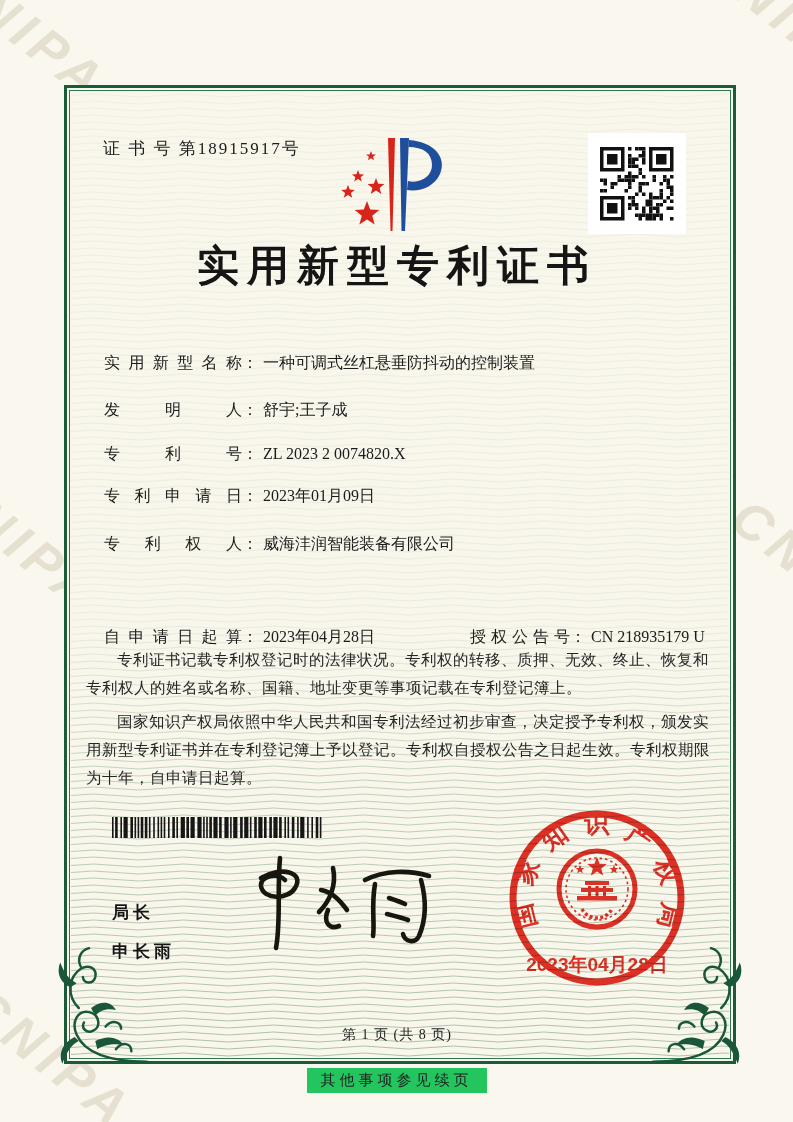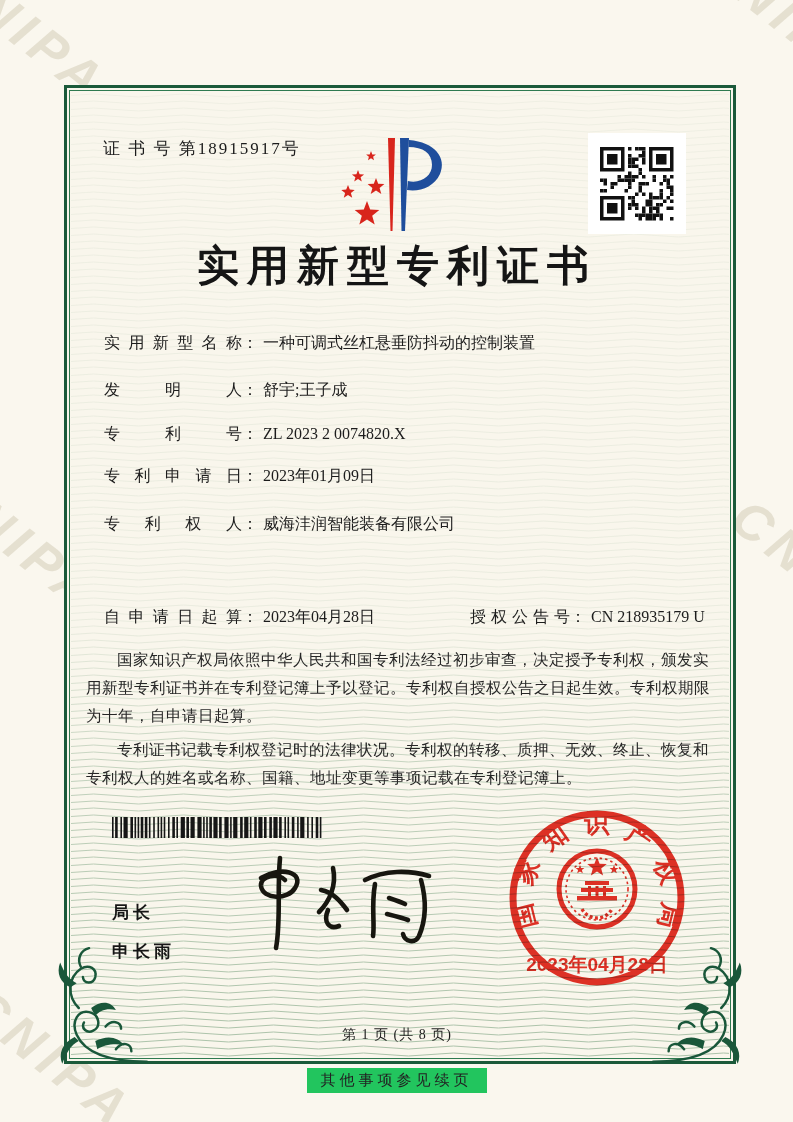--- a/index.html
+++ b/index.html
@@ -20,21 +20,21 @@
   .ornament.bl{left:-13px;bottom:-9px;}
   .ornament.br{right:-13px;bottom:-9px;transform:scaleX(-1);}
   
   .cert-no{position:absolute;left:103px;top:137px;font-size:17px;letter-spacing:2px;z-index:2;}
   .logo{position:absolute;left:337px;top:134px;width:116px;height:102px;z-index:2;}
   .qr-box{position:absolute;left:588px;top:133px;width:98px;height:101px;background:#ffffff;z-index:2;}
   .qr{position:absolute;left:12px;top:14px;}
   .title{position:absolute;left:64px;top:238px;width:666px;text-align:center;
          font-size:42px;font-weight:bold;letter-spacing:8px;color:#151515;z-index:2;}
   
-  .frow{position:absolute;left:104px;font-size:16px;line-height:26px;z-index:2;white-space:nowrap;}
+  .frow{position:absolute;left:104px;font-size:16px;line-height:26px;z-index:2;white-space:nowrap;margin-top:20px;}
   .flabel{display:inline-block;width:138px;text-align:justify;text-align-last:justify;vertical-align:top;}
   .flabel.short{width:100px;}
   .fcolon{display:inline-block;vertical-align:top;margin-right:5px;}
   .fvalue{display:inline-block;vertical-align:top;}
   .fvalue.wrap{white-space:normal;width:452px;}
   .pair2{position:absolute;left:366px;top:0;}
   
   .paras{position:absolute;left:86px;top:646px;width:624px;z-index:2;}
   .paras p{margin:0 0 6px 0;font-size:15.5px;line-height:28px;text-indent:2em;
            letter-spacing:0.5px;color:#262626;}
@@ -276,22 +276,22 @@
     <span class="flabel">专利权人</span><span class="fcolon">：</span><span class="fvalue">威海沣润智能装备有限公司</span>
   </div>
   <div class="frow" style="top:604px">
     <span class="flabel">自申请日起算</span><span class="fcolon">：</span><span class="fvalue">2023年04月28日</span>
     <span class="pair2">
       <span class="flabel short">授权公告号</span><span class="fcolon">：</span><span class="fvalue">CN 218935179 U</span>
     </span>
   </div>
 
   <div class="paras">
+    <p>专利证书记载专利权登记时的法律状况。专利权的转移、质押、无效、终止、恢复和专利权人的姓名或名称、国籍、地址变更等事项记载在专利登记簿上。</p>
     <p>国家知识产权局依照中华人民共和国专利法经过初步审查，决定授予专利权，颁发实用新型专利证书并在专利登记簿上予以登记。专利权自授权公告之日起生效。专利权期限为十年，自申请日起算。</p>
-    <p>专利证书记载专利权登记时的法律状况。专利权的转移、质押、无效、终止、恢复和专利权人的姓名或名称、国籍、地址变更等事项记载在专利登记簿上。</p>
   </div>
 
   <svg class="barcode" id="barcode-svg" width="210" height="21" xmlns="http://www.w3.org/2000/svg">
       <rect x="0" y="0" width="1.6" height="21" fill="#161616"></rect>
       <rect x="3.1" y="0" width="2.6" height="21" fill="#161616"></rect>
       <rect x="8.4" y="0" width="1.6" height="21" fill="#161616"></rect>
       <rect x="11.5" y="0" width="4.2" height="21" fill="#161616"></rect>
       <rect x="18.4" y="0" width="2.6" height="21" fill="#161616"></rect>
       <rect x="22.5" y="0" width="1.6" height="21" fill="#161616"></rect>
       <rect x="25.6" y="0" width="1.6" height="21" fill="#161616"></rect>

